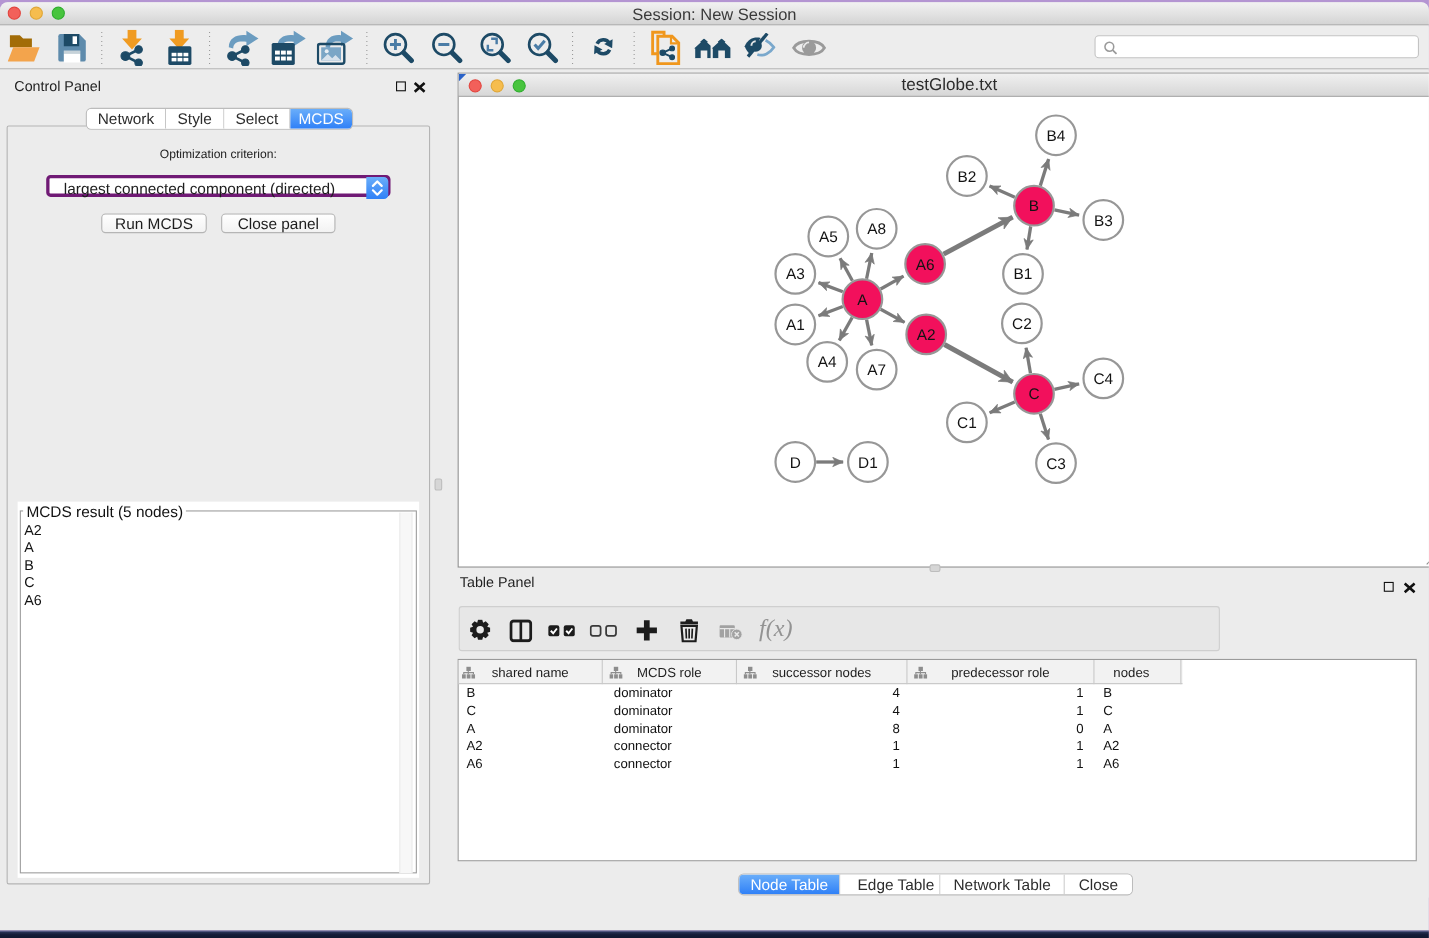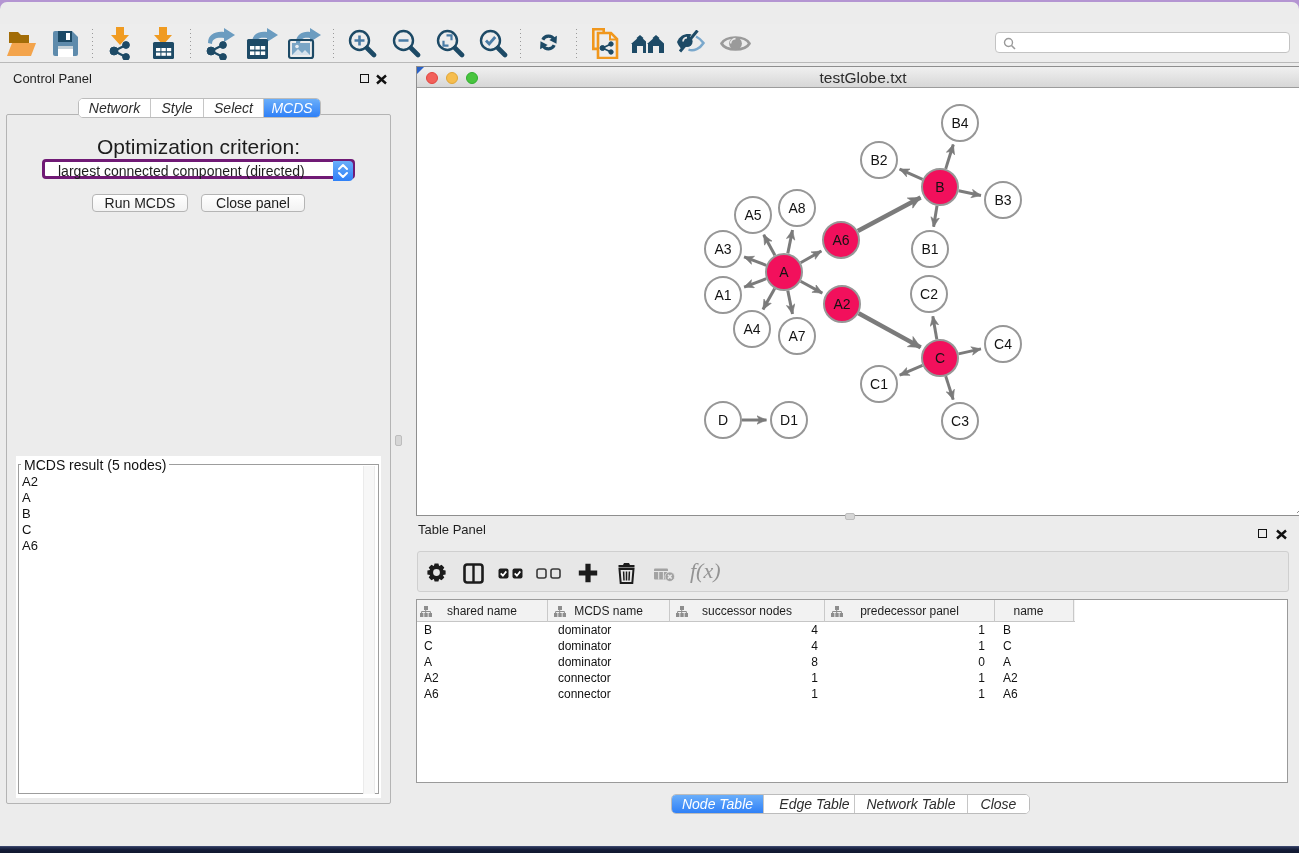--- a/index.html
+++ b/index.html
@@ -15,58 +15,64 @@
 .tsep { position:absolute; top:5px; height:30px; width:1px; background:repeating-linear-gradient(to bottom,#9a9a9a 0,#9a9a9a 1px,transparent 1px,transparent 4px); }
 .ticon { position:absolute; top:0; }
 #searchbox { position:absolute; left:995px; top:8px; width:295px; height:21px; background:#fff; border:1px solid #c3c3c3; border-radius:4px; }
 
 #main { position:absolute; left:0; top:62px; width:1299px; height:752px; background:#ececec; }
 
 #cp-title { position:absolute; left:13px; top:7px; font-size:13px; color:#1f1f1f; }
 .panebtn { position:absolute; font-size:12px; color:#111; }
 
 .seg { position:absolute; display:flex; border:1px solid #bcbcbc; border-radius:5px; background:#fff; overflow:hidden; }
-.seg div { font-size:14px; color:#2d2d2d; text-align:center; line-height:18px; border-right:1px solid #c6c6c6; background:#fff;font-style:italic; }
+.seg div { font-size:14px; color:#2d2d2d; text-align:center; line-height:18px; border-right:1px solid #c6c6c6; background:#fff; }
 .seg div:last-child { border-right:none; }
 .seg div.sel { background:linear-gradient(#6aaefa,#2f80f7); color:#fff; }
 #cp-box { position:absolute; left:6px; top:50px; width:385px; height:690px; border:1px solid #b4b4b4; background:#ececec; border-radius:2px; }
-#opt-label { position:absolute; left:6px; width:385px; top:71px; text-align:center; font-size:21px; color:#1d1d1d; }
+#opt-label { position:absolute; left:6px; width:385px; top:71px; text-align:center; font-size:11px; color:#1d1d1d; }
 #dropdown { position:absolute; left:42px; top:95px; width:313px; height:20px; background:#fff; border:3px solid #701a75; border-radius:4px; font-size:14px; color:#1d1d1d; line-height:18px; padding-left:13px; }
 #dd-btn { position:absolute; right:-1px; top:-1px; width:20px; height:20px; border-radius:0 4px 4px 0; background:linear-gradient(#6aaefa,#2f80f7); }
 .btn { position:absolute; height:18px; background:linear-gradient(#ffffff,#f2f2f2); border:1px solid #b5b5b5; border-radius:4px; font-size:14px; color:#1d1d1d; text-align:center; line-height:17px; }
 #result-outer { position:absolute; left:16px; top:392px; width:365px; height:342px; background:#fff; }
 #result-fs { position:absolute; left:2px; top:8px; width:361px; height:330px; border:1px solid #9d9d9d; }
 #result-legend { position:absolute; left:2px; top:-8px; background:#fff; padding:0 3px; font-size:14px; color:#111; }
 #result-list { position:absolute; left:3px; top:9px; font-size:13px; color:#111; line-height:16px; }
 #result-sb { position:absolute; right:3px; top:1px; width:12px; height:328px; background:#f7f7f7; border-left:1px solid #ebebeb; border-right:1px solid #ebebeb; }
 
 #netwin { position:absolute; left:403px; top:2px; width:894px; height:450px; border:1px solid #8e8e8e; background:#fff;margin-left:13px; }
 #netwin-tb { position:absolute; left:0; top:0; width:100%; height:21px; background:linear-gradient(#f0f0f0,#d7d7d7); border-bottom:1px solid #9c9c9c; }
 #netwin-tb .title { position:absolute; left:0; right:0; top:2px; text-align:center; font-size:15.5px; color:#2b2b2b; }
 #graph { position:absolute; left:0; top:22px; }
 
 #tp-title { position:absolute; left:418px; top:458px; font-size:13px; color:#1f1f1f; }
-#tp-toolbar { position:absolute; left:417px; top:487px; width:872px; height:41px; background:#e7e7e7; border:1px solid #cfcfcf; border-radius:3px; }
+#tp-toolbar { position:absolute; left:417px; top:487px; width:692px; height:41px; background:#e7e7e7; border:1px solid #cfcfcf; border-radius:3px; }
 #tbl { position:absolute; left:416px; top:535px; width:872px; height:184px; background:#fff; border:1px solid #9a9a9a; }
 #tbl-head { position:absolute; left:0; top:0; height:22px; background:#f2f2f2; border-bottom:1px solid #c6c6c6; }
 .hic { position:absolute; top:6px; }
 .th { position:absolute; top:0; height:22px; border-right:1px solid #c9c9c9; font-size:12px; color:#1d1d1d; text-align:center; line-height:22px; }
 .tr { position:absolute; font-size:12px; color:#111; height:16px; line-height:16px; }
 .td { position:absolute; top:0; }
 .num { text-align:right; }
 
 
 #statusbar { position:absolute; left:0; top:814px; width:1299px; height:30px; background:#ededed; border-top:1px solid #c6c6c6; }
 #memorybtn { position:absolute; right:11px; top:7px; width:73px; height:22px; background:#f7f7f7; border:1px solid #b1b1b1; font-size:12px; color:#111; line-height:20px; }
 #listbtn { position:absolute; left:9px; top:9px; width:28px; height:19px; background:#fcfcfc; border:1px solid #a8a8a8; }
 #desktop-bottom { position:absolute; left:0; top:846px; z-index:50; width:1299px; height:7px; background:linear-gradient(#2a3558,#141c38 45%,#10182f); border-top:1px solid #3a466b; }
 </style>
 </head>
 <body>
 <div id="app">
+  <div id="titlebar">
+    <span class="tl" style="left:7px; top:4px; background:#f2605a; border:1px solid #e2453f;"></span>
+    <span class="tl" style="left:27px; top:4px; background:#f6bd4e; border:1px solid #e0a738;"></span>
+    <span class="tl" style="left:47px; top:4px; background:#48c43e; border:1px solid #2fae2f;"></span>
+    <div class="title">Session: New Session</div>
+  </div>
   <div id="toolbar">
     <svg class="ticon" style="left:7px;top:4px" width="30" height="31" viewBox="0 0 30 31">
       <path d="M2,4 h9 l3,3 h8 v8 h-20 z" fill="#a26c07"></path>
       <path d="M0,28 L5,15 h24 l-5,13 z" fill="#f3a44c"></path>
     </svg>
     <svg class="ticon" style="left:52px;top:6px" width="27" height="27" viewBox="0 0 27 27">
       <path d="M1,3 q0,-2 2,-2 h17 l6,6 v17 q0,2 -2,2 h-21 q-2,0 -2,-2 z" fill="#5e8bac"></path>
       <path d="M6,1 h14 v11 h-14 z" fill="#1d4a66"></path>
       <rect x="14" y="3" width="4" height="7" fill="#fff"></rect>
       <rect x="6" y="16" width="15" height="11" fill="#fff"></rect>
@@ -346,24 +352,24 @@
         <rect x="0" y="0.5" width="14" height="11" rx="1" fill="#a2a2a2"></rect>
         <path d="M0,3.5 h14 M4.7,3.5 v8 M9.4,3.5 v8" stroke="#e7e7e7" stroke-width="1"></path>
         <circle cx="15.8" cy="8.7" r="4.8" fill="#a2a2a2" stroke="#e7e7e7" stroke-width="0.8"></circle>
         <path d="M13.9,6.8 l3.8,3.8 M17.7,6.8 l-3.8,3.8" stroke="#e7e7e7" stroke-width="1.5"></path>
       </svg>
       <div style="position:absolute;left:272px;top:6px;font-family:'Liberation Serif',serif;font-style:italic;font-size:22px;color:#939393;">f(x)</div>
     </div>
     <div id="tbl">
       <div id="tbl-head" style="width:658px;">
         <div class="th" style="left:0;width:131px;">shared name</div>
-        <div class="th" style="left:131px;width:122px;">MCDS name</div>
+        <div class="th" style="left:131px;width:122px;">MCDS role</div>
         <div class="th" style="left:253px;width:155px;">successor nodes</div>
-        <div class="th" style="left:408px;width:170px;">predecessor panel</div>
-        <div class="th" style="left:578px;width:79px;border-right:1px solid #c9c9c9;padding-right:11px;">name</div>
+        <div class="th" style="left:408px;width:170px;">predecessor role</div>
+        <div class="th" style="left:578px;width:79px;border-right:1px solid #c9c9c9;padding-right:11px;">nodes</div>
         <svg class="hic" style="left:3px" width="12" height="11" viewBox="0 0 12 11">
             <g fill="#8d8d8d">
               <rect x="4" y="0" width="4" height="4"></rect>
               <rect x="0" y="7" width="3.4" height="4"></rect>
               <rect x="4.3" y="7" width="3.4" height="4"></rect>
               <rect x="8.6" y="7" width="3.4" height="4"></rect>
               <path d="M5.7,4 v2 M1.6,7 v-1.5 h8.8 v1.5 M5.7,5.5 v1.5" stroke="#8d8d8d" fill="none" stroke-width="1"></path>
             </g>
           </svg>
         <svg class="hic" style="left:137px" width="12" height="11" viewBox="0 0 12 11">

